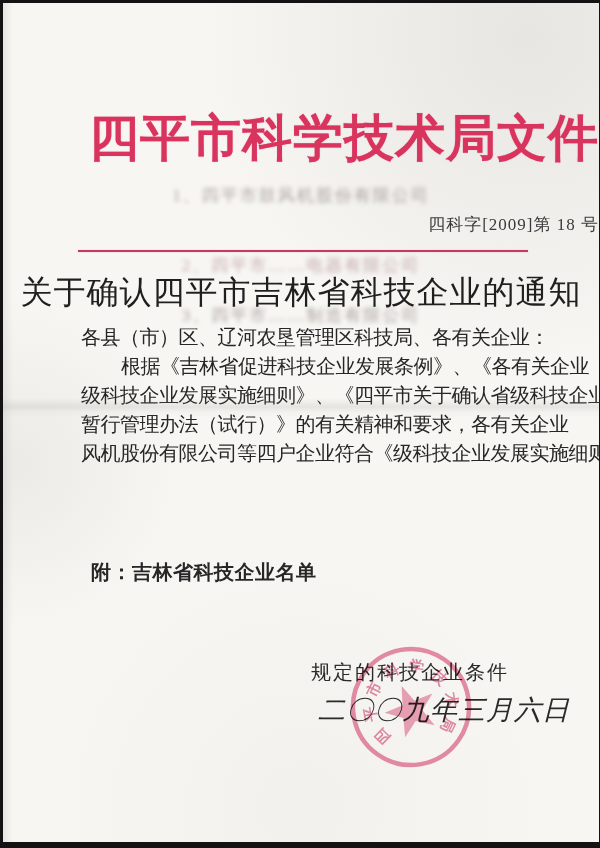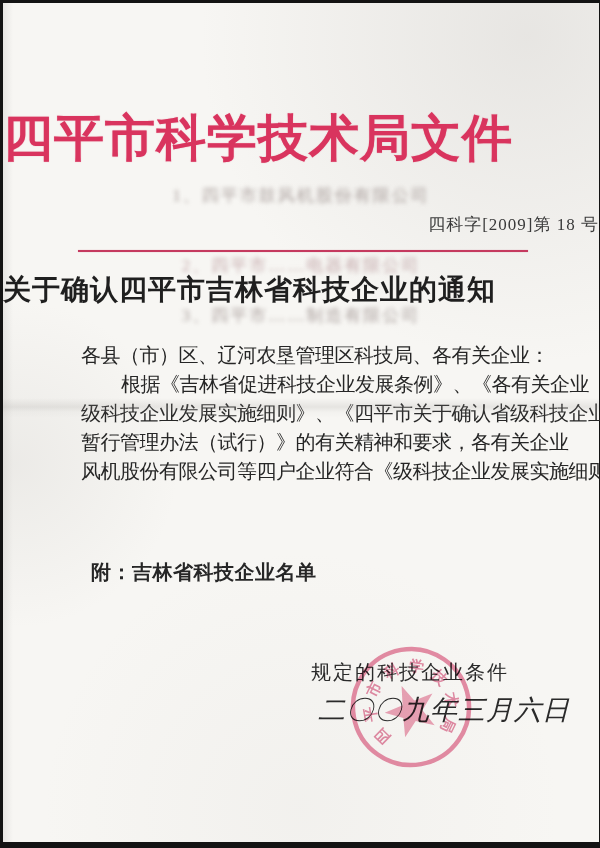--- a/index.html
+++ b/index.html
@@ -24,48 +24,49 @@
       linear-gradient(to right, rgba(130,128,126,0.14), rgba(130,128,126,0) 10px),
       #f7f6f3;
   }
   .crease{
     position:absolute;left:0;width:100%;height:20px;top:395px;
     background:linear-gradient(to bottom, rgba(160,157,153,0) 0%, rgba(160,157,153,0.20) 45%, rgba(175,172,168,0.06) 70%, rgba(160,157,153,0) 100%);
     pointer-events:none;
   }
   .agency-title{
     position:absolute;left:0;top:100px;width:100%;
-    text-align:left;
+    text-align:right;
     font-size:50px;line-height:70px;
     font-weight:bold;
     color:#d9345e;
     letter-spacing:1px;
     text-shadow:0 0 1px rgba(217,52,94,0.55);
   }
   .doc-number{
     position:absolute;left:0;top:210px;width:100%;
     text-align:right;
     font-size:17px;
     color:#3a3a3a;
     letter-spacing:1px;
   }
   .red-rule{
     position:absolute;left:75px;top:247px;width:450px;height:2px;
     background:#c53a5f;
     box-shadow:0 0 1px rgba(197,58,95,0.6);
   }
   .notice-title{
     position:absolute;left:0;top:268px;width:100%;
-    font-size:28px;
-    font-weight:bold;
+    text-align:center;
+    font-size:32px;
+    font-weight:normal;
     color:#1f1f1f;
     letter-spacing:1px;
   }
   .body-block{
-    position:absolute;left:78px;top:338px;width:458px;
+    position:absolute;left:78px;top:320px;width:458px;
     font-size:20px;line-height:29px;
     color:#262626;
     letter-spacing:-0.5px;
   }
   .body-line{white-space:nowrap;}
   .body-line.indent{text-indent:2em;}
   .attachment-note{
     position:absolute;left:88px;top:556px;
     font-size:20px;color:#262626;letter-spacing:0.5px;font-weight:bold;
   }

